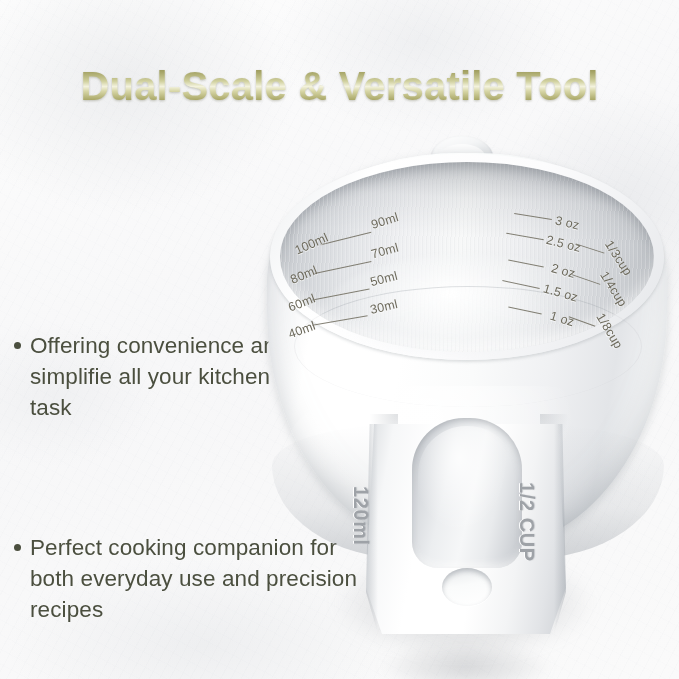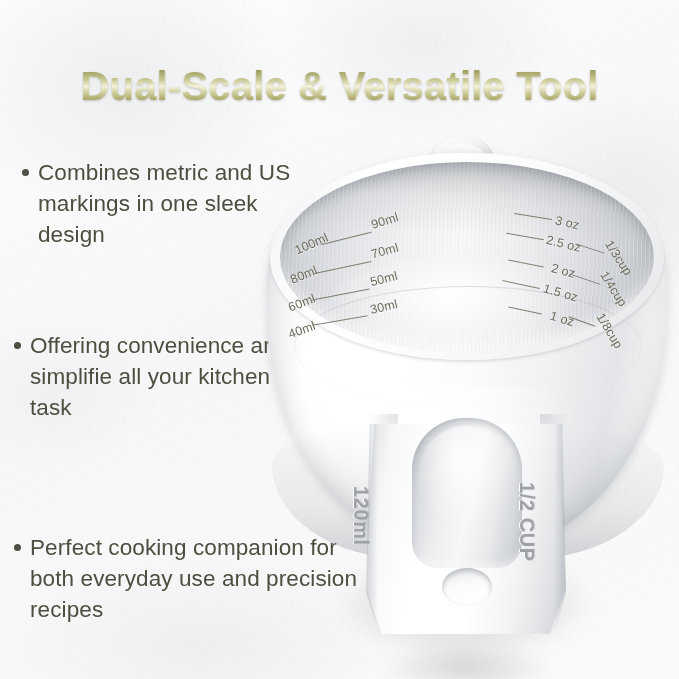--- a/index.html
+++ b/index.html
@@ -162,24 +162,20 @@
 
 <div id="stage">
 
   <div class="bg"></div>
   <div class="bg2"></div>
 
   <div class="title">Dual-Scale &amp; Versatile Tool</div>
 
   <div class="bullets">
 
-    <div class="bullet" id="b1">
-      <span class="dot"></span>
-      <span class="btext">Combines metric and US markings in one sleek design</span>
-    </div>
 
     <div class="bullet" id="b2">
       <span class="dot"></span>
       <span class="btext">Offering convenience and simplifie all your kitchen task</span>
     </div>
 
     <div class="bullet" id="b3">
       <span class="dot"></span>
       <span class="btext">Perfect cooking companion for both everyday use and precision recipes</span>
     </div>

